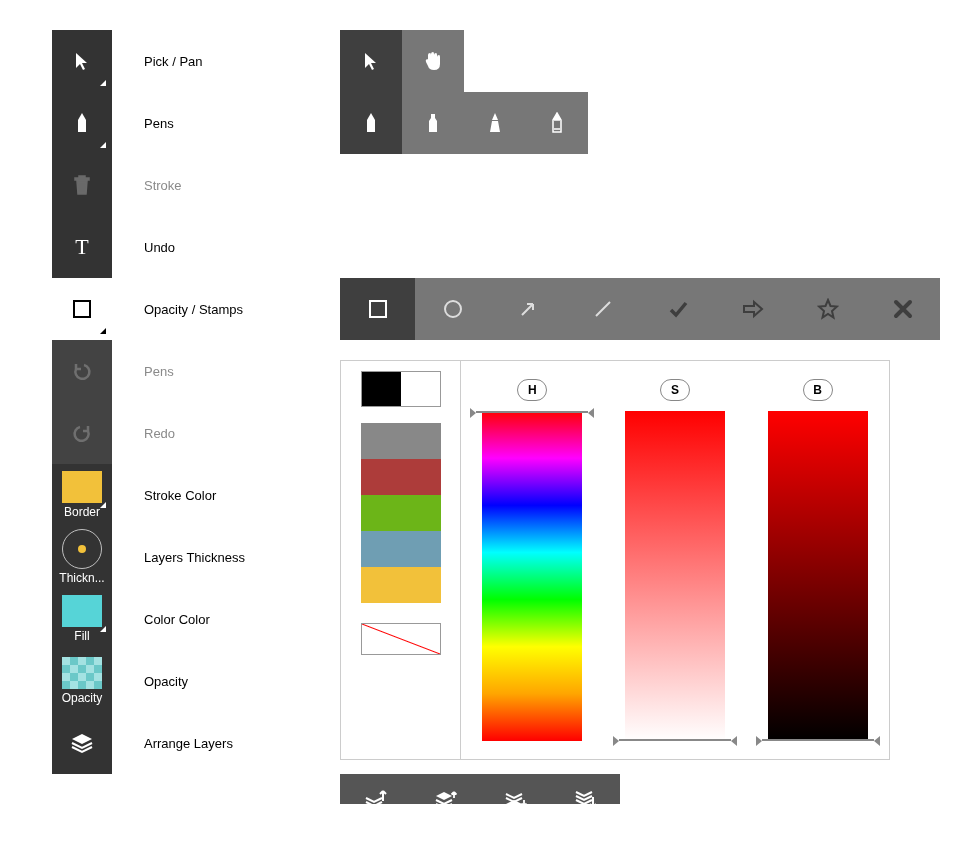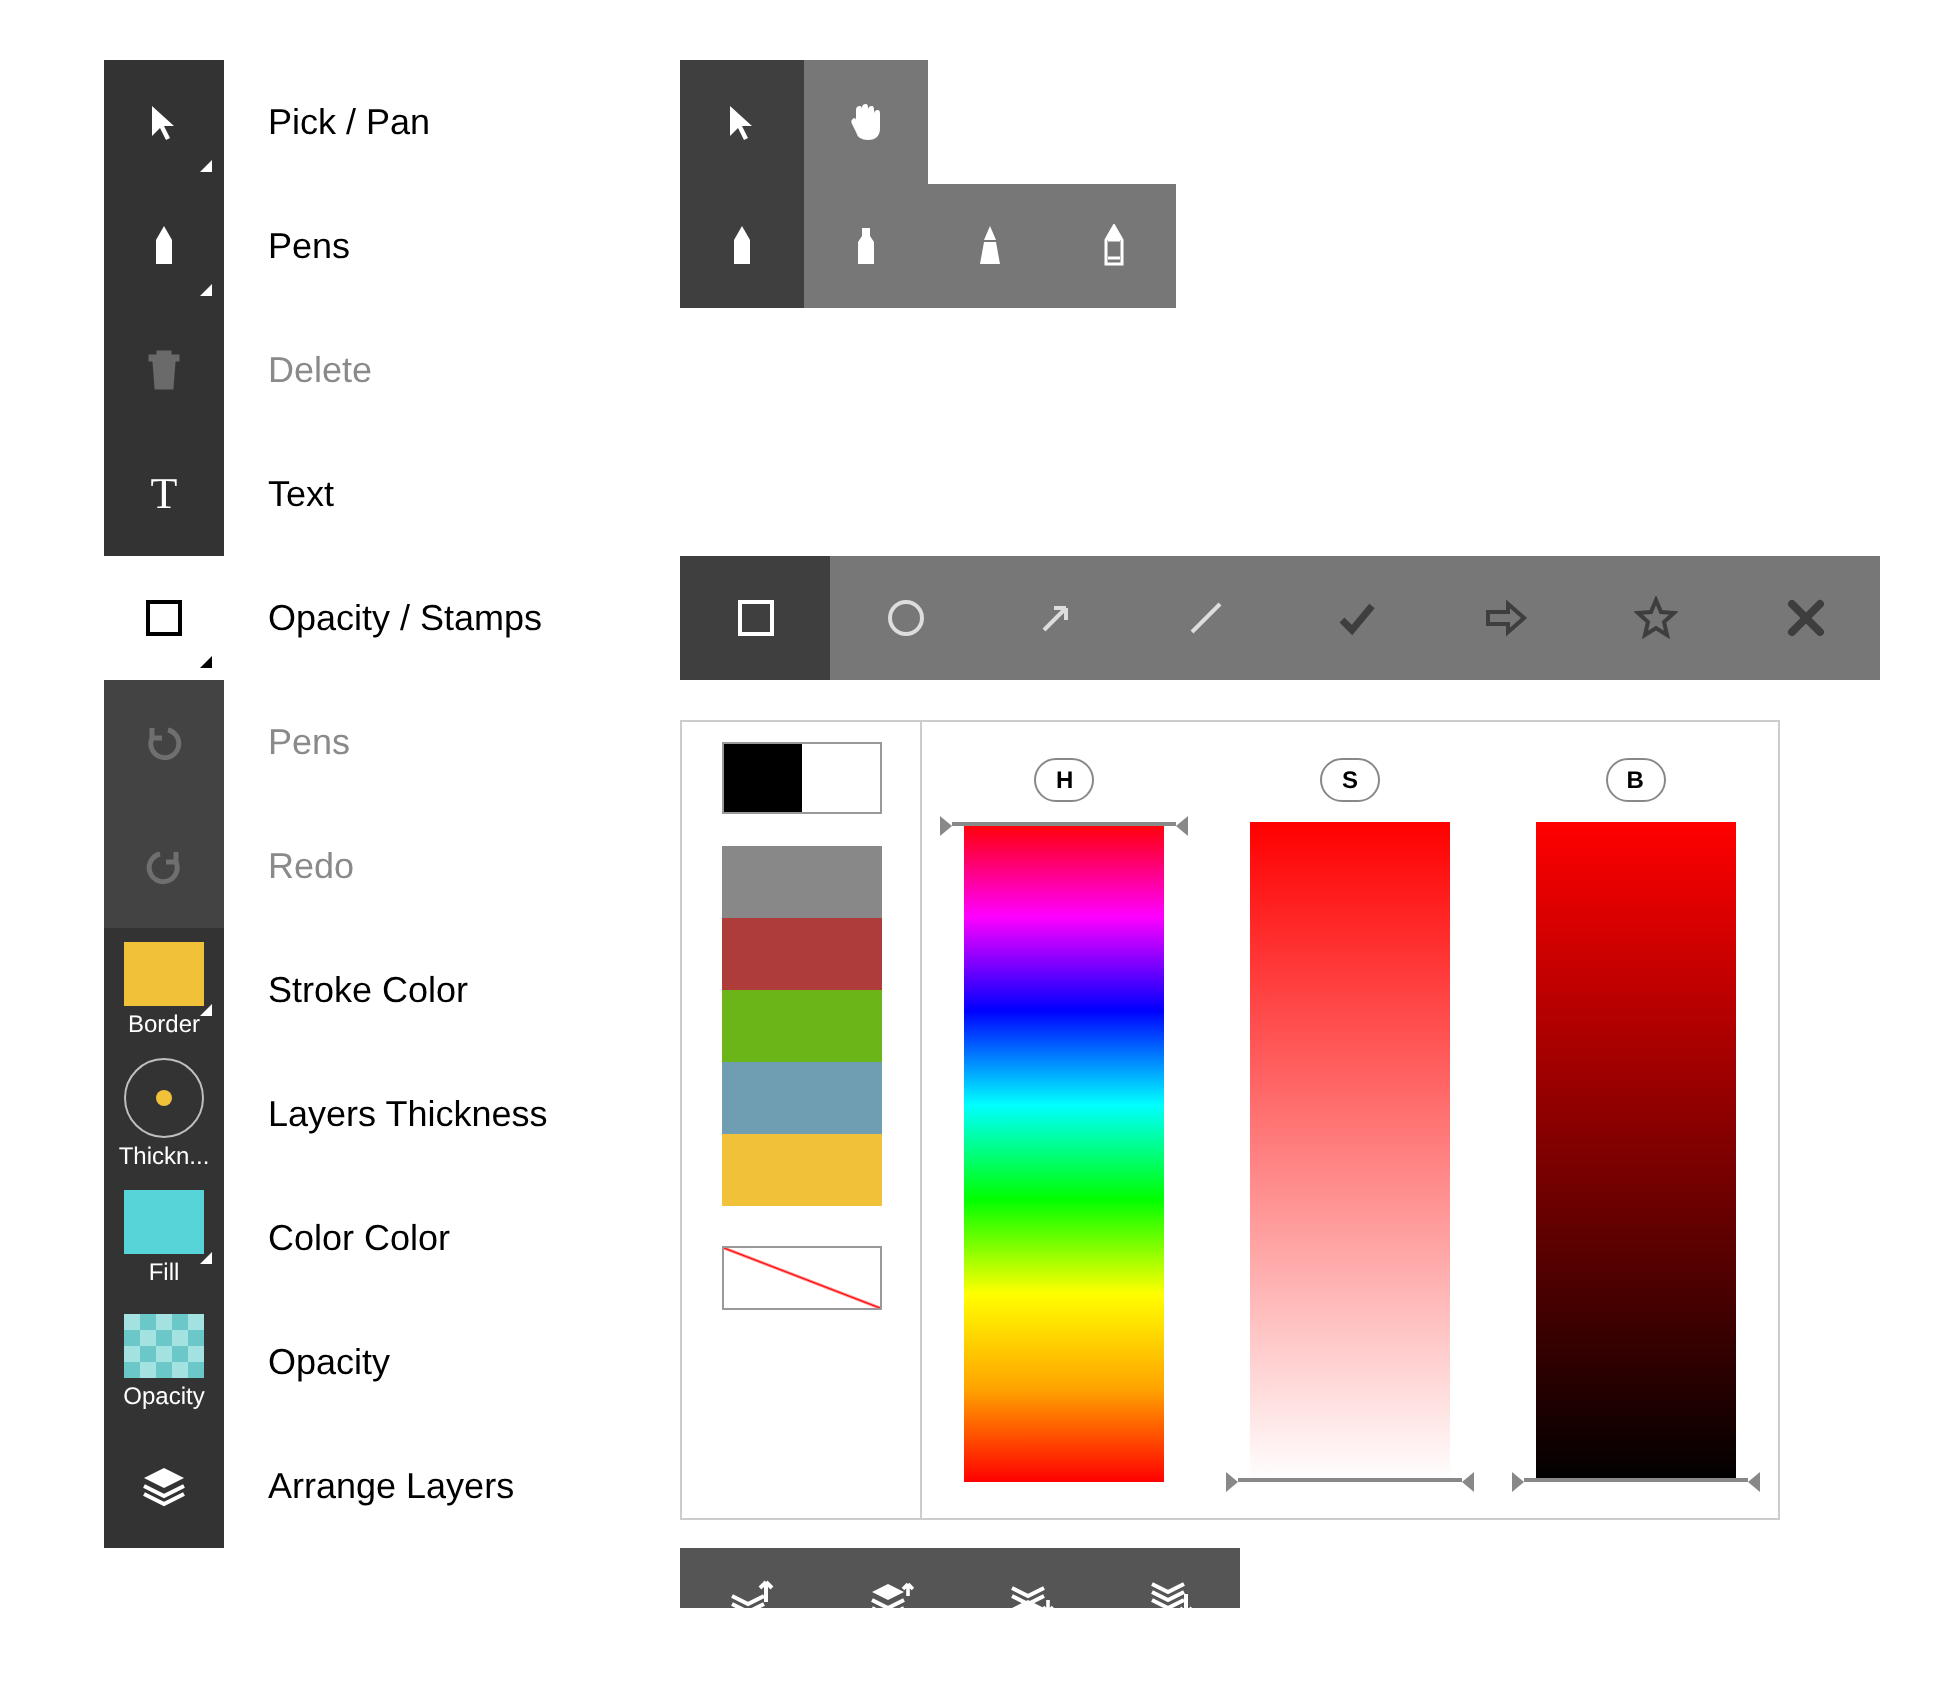--- a/index.html
+++ b/index.html
@@ -3,21 +3,21 @@
 <meta charset="utf-8">
 <style>
 *{box-sizing:border-box;margin:0;padding:0}
 body{font-family:"Segoe UI",Arial,sans-serif;background:#fff;width:972px}
 .container{position:relative;padding:30px 0 30px 52px}
 .row{display:flex;align-items:center;height:62px}
 .tool-cell{width:60px;height:62px;display:flex;flex-direction:column;align-items:center;justify-content:center;position:relative}
 .dark{background:#333}
 .sel{background:#fff}
 .submark{position:absolute;bottom:6px;right:6px;width:0;height:0;border-left:6px solid transparent;border-bottom:6px solid #fff}
-.label{font-size:18px;padding-left:22px;min-width:225px}
+.label{font-size:13px;padding-left:32px;min-width:225px}
 .disabled{color:#8a8a8a}
 .caption{font-size:12px;color:#fff;margin-top:2px}
 .swatch{width:40px;height:32px}
 .thick-circ{width:40px;height:40px;border:1.5px solid #bfbfbf;border-radius:50%;display:flex;align-items:center;justify-content:center}
 .thick-dot{width:8px;height:8px;background:#f2c13a;border-radius:50%}
 .checker{width:40px;height:32px;background-image:
  linear-gradient(45deg,#6bc8c8 25%,transparent 25%),
  linear-gradient(-45deg,#6bc8c8 25%,transparent 25%),
  linear-gradient(45deg,transparent 75%,#6bc8c8 75%),
  linear-gradient(-45deg,transparent 75%,#6bc8c8 75%);
@@ -79,29 +79,29 @@
     <span class="submark"></span>
   </div>
   <div class="label">Pens</div>
 </div>
 <div class="row">
   <div class="tool-cell dark">
     <svg width="20" height="22" viewBox="0 0 20 22">
             <path d="M3 4 L17 4 L17 6 L3 6 Z M7 2 L13 2 L13 4 L7 4 Z M5 7 L15 7 L14 20 L6 20 Z M8 9 L8 18 M10 9 L10 18 M12 9 L12 18" stroke="#6a6a6a" stroke-width="1.5" fill="#6a6a6a"></path>
           </svg>
   </div>
-  <div class="label disabled">Delete</div>
+  <div class="label disabled">Stroke</div>
 </div>
 <div class="row">
   <div class="tool-cell dark">
     <svg width="22" height="22" viewBox="0 0 22 22">
             <text x="11" y="18" font-family="Georgia,serif" font-size="22" text-anchor="middle" fill="#fff">T</text>
           </svg>
   </div>
-  <div class="label">Text</div>
+  <div class="label">Undo</div>
 </div>
 <div class="row">
   <div class="tool-cell sel">
     <svg width="22" height="22" viewBox="0 0 22 22">
             <rect x="3" y="3" width="16" height="16" fill="none" stroke="#000" stroke-width="2"></rect>
           </svg>
     <span class="submark" style="border-bottom-color:#000"></span>
   </div>
   <div class="label">Opacity / Stamps</div>
 </div>

